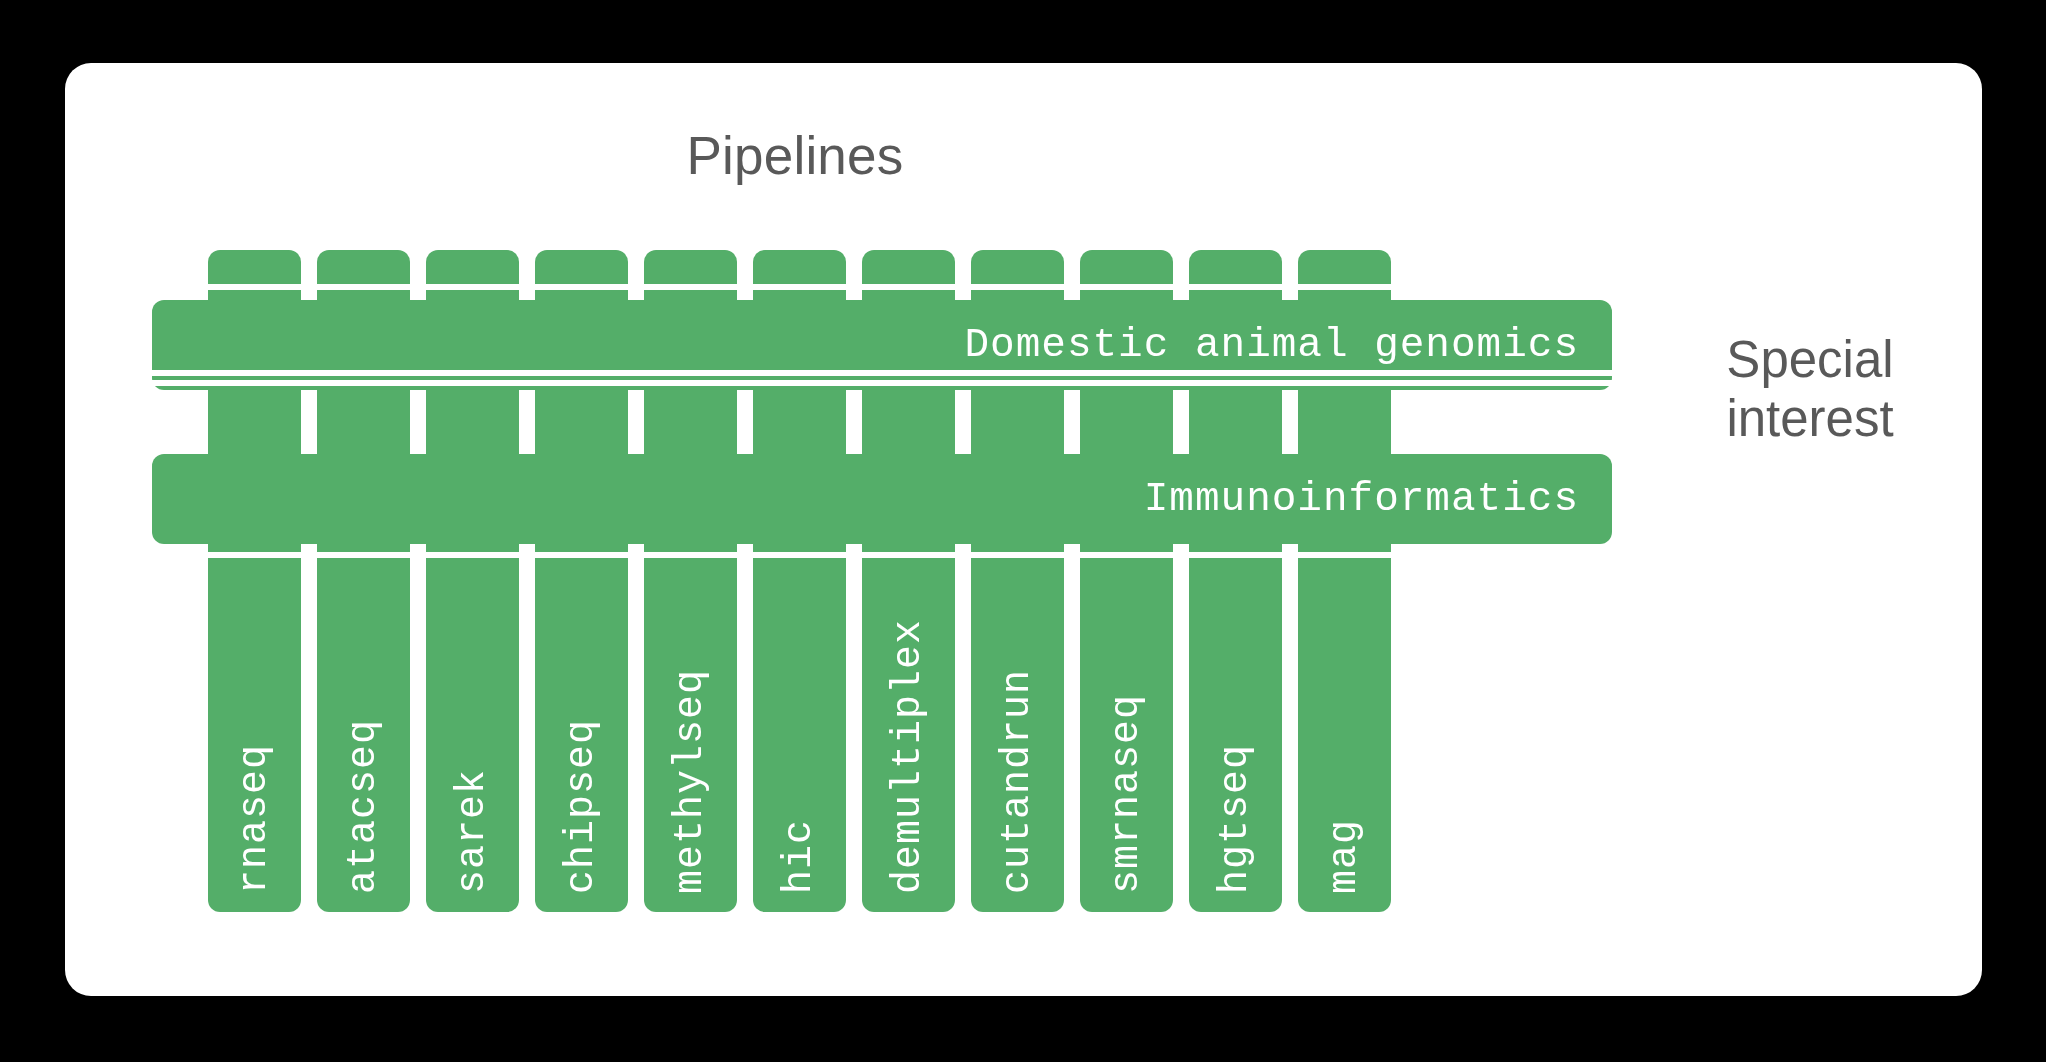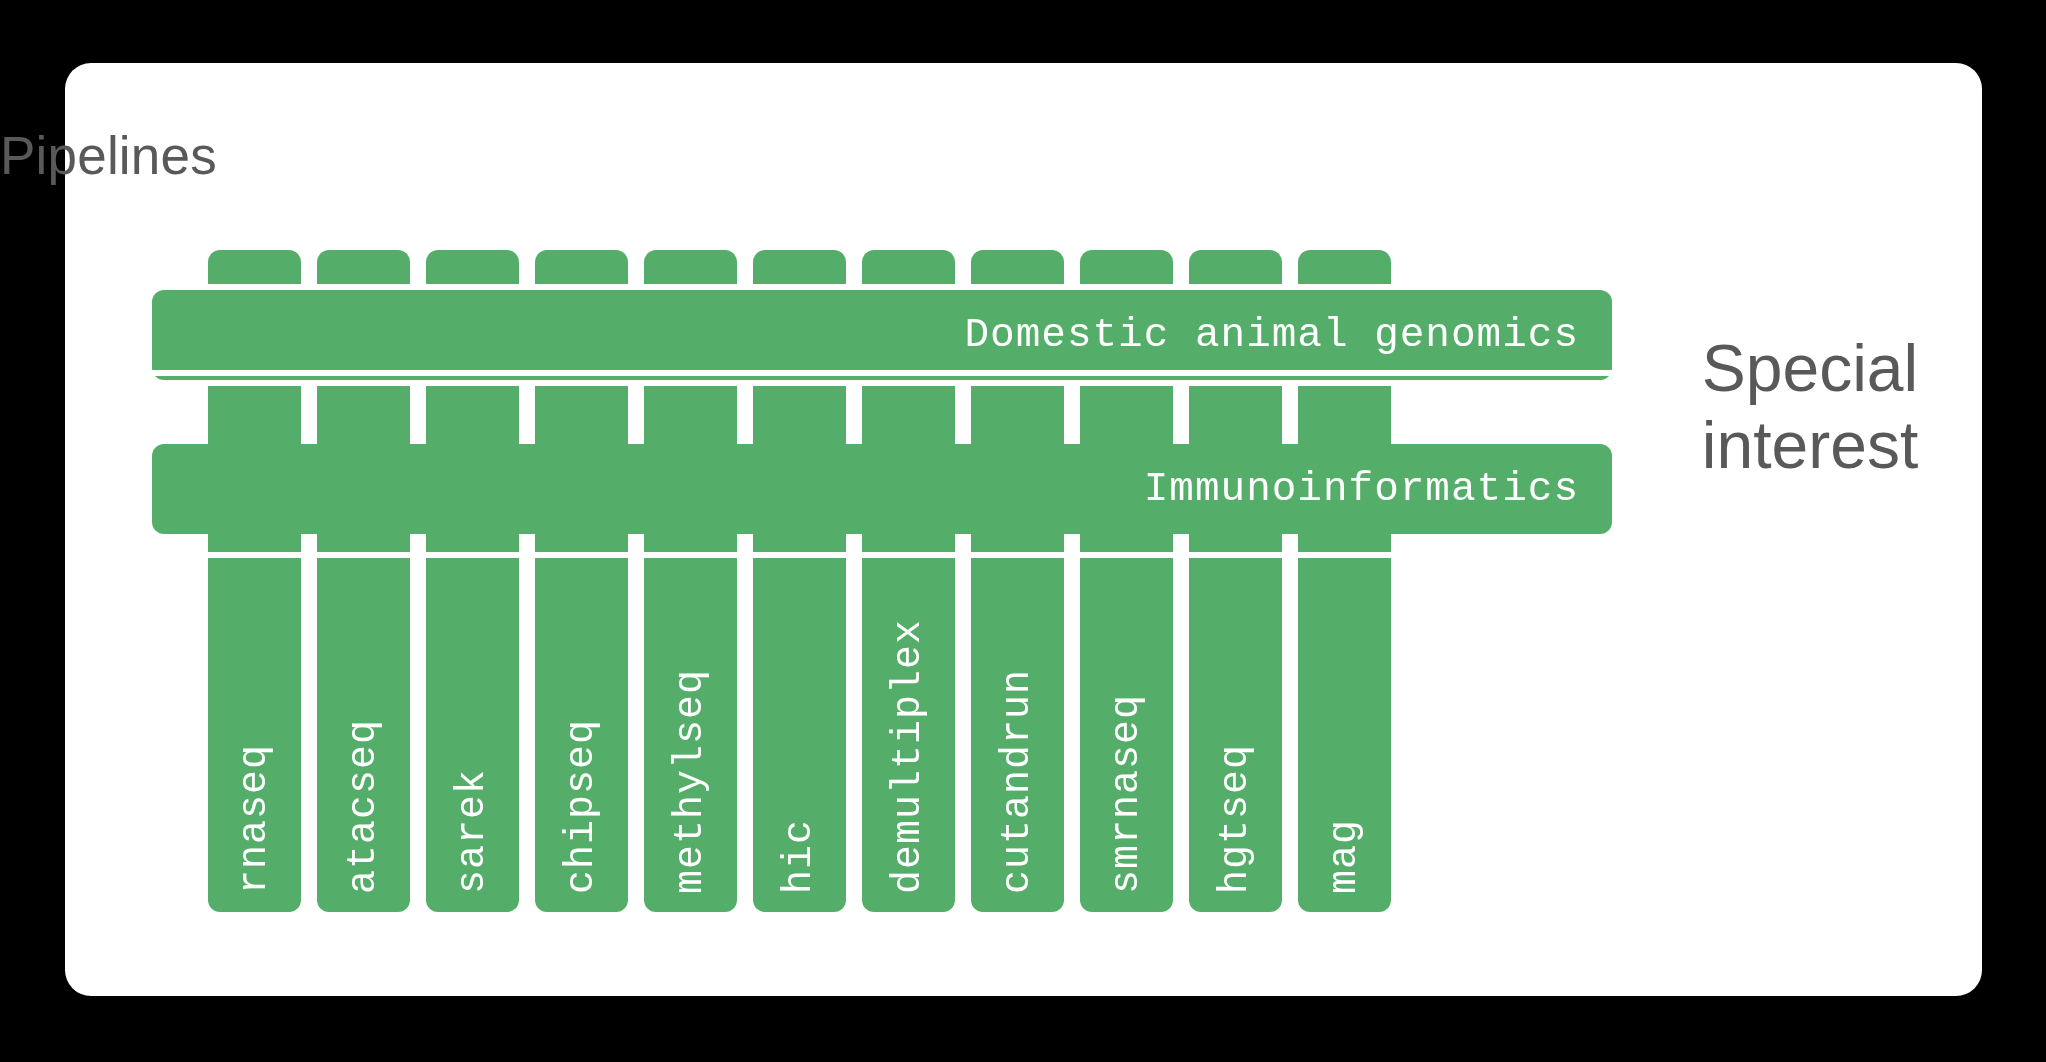--- a/index.html
+++ b/index.html
@@ -31,36 +31,37 @@
     background: #ffffff;
     border-radius: 26px;
   }
 
   
   #pipelines-title {
     position: absolute;
     left: 0px;
     top: 125px;
     width: 1590px;
+    text-align: center;
     font-family: "Liberation Sans", sans-serif;
     font-size: 53px;
     font-weight: 400;
     color: #595959;
     letter-spacing: 0.2px;
     white-space: nowrap;
   }
 
   
   #sig-label {
     position: absolute;
     left: 1660px;
     top: 330px;
     width: 300px;
     font-family: "Liberation Sans", sans-serif;
-    font-size: 66px;
+    font-size: 51px;
     font-weight: 400;
     color: #595959;
     line-height: 1.16;
     text-align: center;
   }
   #sig-label .sig-line { display: block; }
 
   
   #diagram {
     position: absolute;
@@ -104,20 +105,21 @@
     position: absolute;
     left: 152px;
     width: 1460px;
     height: 90px;
     background: #54AE69;
     border-radius: 12px;
     box-sizing: border-box;
     display: flex;
     align-items: center;
     justify-content: flex-end;
+    margin-top: 10px;
   }
   .hbar-label {
     font-family: "Liberation Mono", "DejaVu Sans Mono", monospace;
     font-size: 41px;
     color: #ffffff;
     letter-spacing: 1px;
     padding-right: 33px;
     white-space: nowrap;
   }
 

